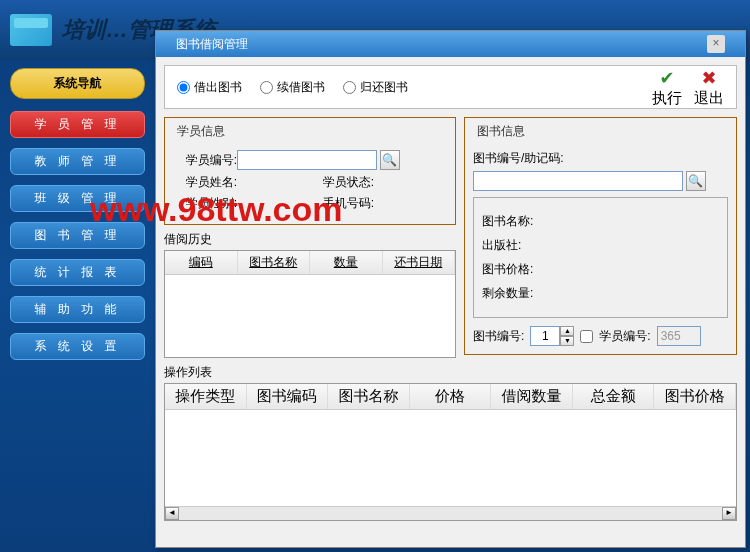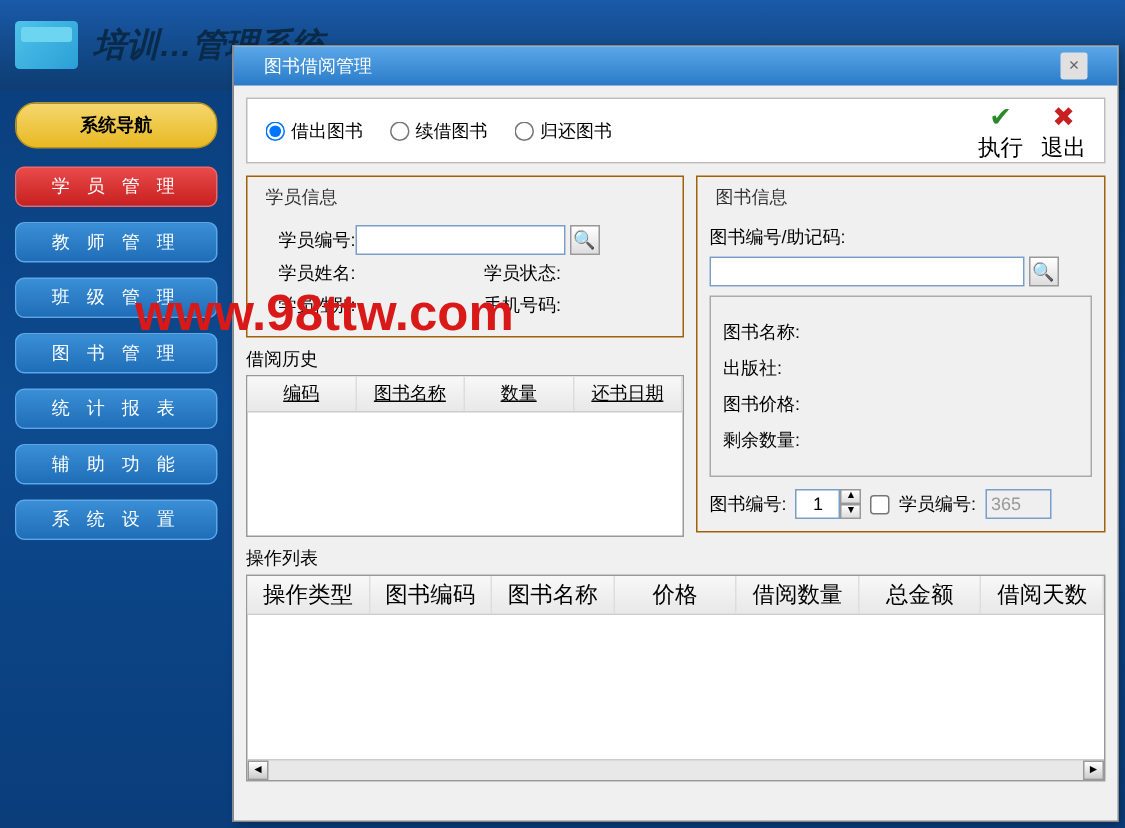--- a/index.html
+++ b/index.html
@@ -208,21 +208,21 @@
   <div class="ops">
     <div style="margin-bottom:2px">操作列表</div>
     <div class="ops-grid">
       <div class="ops-head">
         <div>操作类型</div>
         <div>图书编码</div>
         <div>图书名称</div>
         <div>价格</div>
         <div>借阅数量</div>
         <div>总金额</div>
-        <div>借阅天数</div>
+        <div>图书价格</div>
       </div>
       <div class="ops-body"></div>
       <div class="ops-scroll">
         <div class="sbtn">◄</div>
         <div class="track"></div>
         <div class="sbtn">►</div>
       </div>
     </div>
   </div>
 </div>

